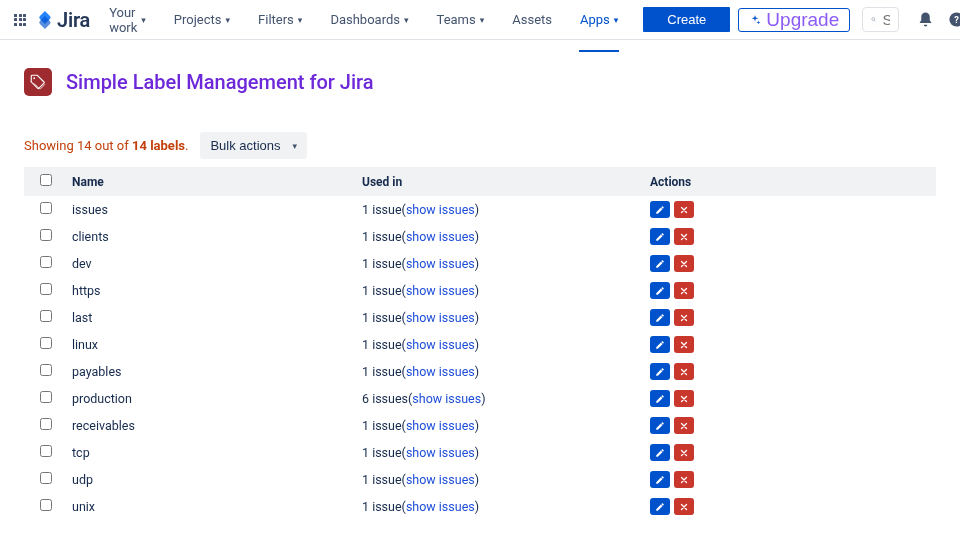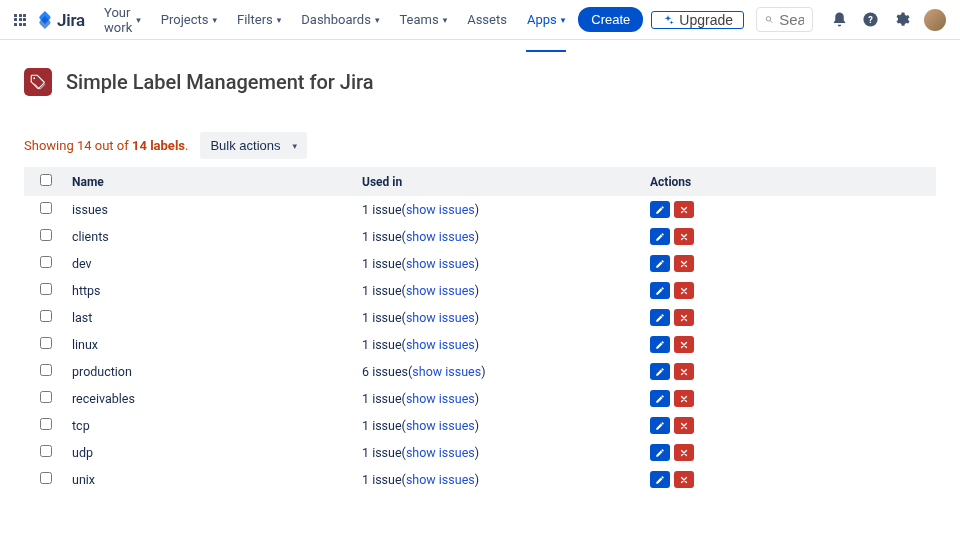--- a/index.html
+++ b/index.html
@@ -2,40 +2,40 @@
 <html><head>
 <meta charset="utf-8">
 <style>
   *{box-sizing:border-box;margin:0;padding:0}
   body{font-family:-apple-system,BlinkMacSystemFont,"Segoe UI",Roboto,sans-serif;font-size:14px;color:#172B4D;background:#fff;width:960px}
   .topnav{display:flex;align-items:center;height:40px;border-bottom:1px solid #DFE1E6;padding:0 14px;gap:4px}
   .topnav .grid-icon{display:grid;grid-template-columns:repeat(3,3px);grid-auto-rows:3px;gap:1.5px;cursor:pointer}
   .topnav .grid-icon span{background:#44546F;border-radius:0.5px}
   .jira-logo{display:flex;align-items:center;gap:3px;margin:0 8px 0 6px}
   .jira-logo svg{width:18px;height:18px}
-  .jira-logo .word{font-size:17px;font-weight:600;color:#253858;letter-spacing:-0.2px}
-  .nav-items{display:flex;gap:6px}
+  .jira-logo .word{font-size:20px;font-weight:600;color:#253858;letter-spacing:-0.2px}
+  .nav-items{display:flex;gap:14px}
   .nav-item{display:flex;align-items:center;gap:4px;font-size:13px;color:#44546F;padding:6px 7px;border-radius:3px;cursor:pointer;position:relative}
   .nav-item.active{color:#0052CC}
   .nav-item.active::after{content:"";position:absolute;bottom:-11px;left:6px;right:6px;height:2px;background:#0052CC}
   .chev{font-size:9px;color:#44546F}
   .nav-item.active .chev{color:#0052CC}
-  .create-btn{background:#0052CC;color:#fff;border:none;padding:5px 13px;font-size:13px;border-radius:12px;margin-left:2px;cursor:pointer}
+  .create-btn{background:#0052CC;color:#fff;border:none;padding:5px 24px;font-size:13px;border-radius:1px;margin-left:14px;cursor:pointer}
   .spacer{flex:1}
-  .upgrade-btn{display:flex;align-items:center;gap:5px;border:1.5px solid #0052CC;color:#404040;background:#fff;padding:0 10px;font-size:14px;border-radius:3px;cursor:pointer;margin-right:8px}
+  .upgrade-btn{display:flex;align-items:center;gap:5px;border:1.5px solid #0052CC;color:#8b5cf6;background:#fff;padding:0 10px;font-size:19px;border-radius:3px;cursor:pointer;margin-right:8px}
   .search-box{display:flex;align-items:center;border:1.5px solid #DFE1E6;border-radius:4px;padding:3px 8px;width:134px;gap:6px}
   .search-box input{border:none;outline:none;font-size:15px;width:100%;color:#172B4D}
   .right-icons{display:flex;align-items:center;gap:14px;margin-left:14px}
   .ri{color:#44546F;cursor:pointer;display:flex}
   .avatar{width:22px;height:22px;border-radius:50%;background:linear-gradient(135deg,#C9A07A,#8B6F47);cursor:pointer}
   .page{padding:20px 24px}
   .page-header{display:flex;align-items:center;gap:14px;margin-bottom:36px;margin-top:8px}
   .app-icon{width:28px;height:28px;background:#9E2B2F;border-radius:5px;display:flex;align-items:center;justify-content:center;transform:rotate(0deg)}
   .app-icon svg{width:18px;height:18px}
-  .page-title{font-size:20px;font-weight:500;color:#404040}
+  .page-title{font-size:20px;font-weight:500;color:#6d28d9}
   .toolbar{display:flex;align-items:center;gap:12px;margin-bottom:8px}
   .showing-text{font-size:13px;color:#c2410c}
   .showing-text b{font-weight:700}
   .bulk-btn{background:#F1F2F4;border:none;border-radius:3px;padding:6px 10px;font-size:13px;color:#172B4D;display:flex;align-items:center;gap:12px;cursor:pointer}
   table{width:100%;border-collapse:collapse}
   thead tr{background:#F1F2F4}
   th{text-align:left;font-size:12px;font-weight:700;color:#172B4D;padding:7px 8px}
   th.chk,td.chk{width:40px;text-align:center;padding-left:12px}
   th.name,td.name{width:290px}
   th.used,td.used{width:288px}
@@ -246,20 +246,34 @@
                 <path fill="#fff" d="M3 17.25V21h3.75L17.81 9.94l-3.75-3.75L3 17.25zM20.71 7.04a1 1 0 000-1.41l-2.34-2.34a1 1 0 00-1.41 0l-1.83 1.83 3.75 3.75 1.83-1.83z"></path>
               </svg>
             </button><button class="act-btn del">
               <svg viewBox="0 0 24 24">
                 <path fill="#fff" d="M18 6L6 18M6 6l12 12" stroke="#fff" stroke-width="3" stroke-linecap="round"></path>
               </svg>
             </button></td>
         </tr>
         <tr>
           <td class="chk"><input type="checkbox" style=""></td>
+          <td class="name">payables</td>
+          <td class="used">1 issue(<a href="#">show issues</a>)</td>
+          <td><button class="act-btn edit">
+              <svg viewBox="0 0 24 24">
+                <path fill="#fff" d="M3 17.25V21h3.75L17.81 9.94l-3.75-3.75L3 17.25zM20.71 7.04a1 1 0 000-1.41l-2.34-2.34a1 1 0 00-1.41 0l-1.83 1.83 3.75 3.75 1.83-1.83z"></path>
+              </svg>
+            </button><button class="act-btn del">
+              <svg viewBox="0 0 24 24">
+                <path fill="#fff" d="M18 6L6 18M6 6l12 12" stroke="#fff" stroke-width="3" stroke-linecap="round"></path>
+              </svg>
+            </button></td>
+        </tr>
+        <tr>
+          <td class="chk"><input type="checkbox" style=""></td>
           <td class="name">production</td>
           <td class="used">6 issues(<a href="#">show issues</a>)</td>
           <td><button class="act-btn edit">
               <svg viewBox="0 0 24 24">
                 <path fill="#fff" d="M3 17.25V21h3.75L17.81 9.94l-3.75-3.75L3 17.25zM20.71 7.04a1 1 0 000-1.41l-2.34-2.34a1 1 0 00-1.41 0l-1.83 1.83 3.75 3.75 1.83-1.83z"></path>
               </svg>
             </button><button class="act-btn del">
               <svg viewBox="0 0 24 24">
                 <path fill="#fff" d="M18 6L6 18M6 6l12 12" stroke="#fff" stroke-width="3" stroke-linecap="round"></path>
               </svg>

